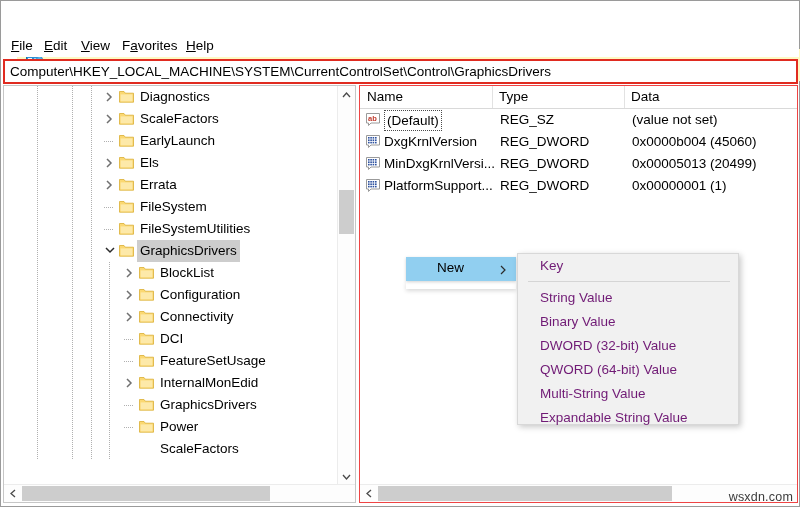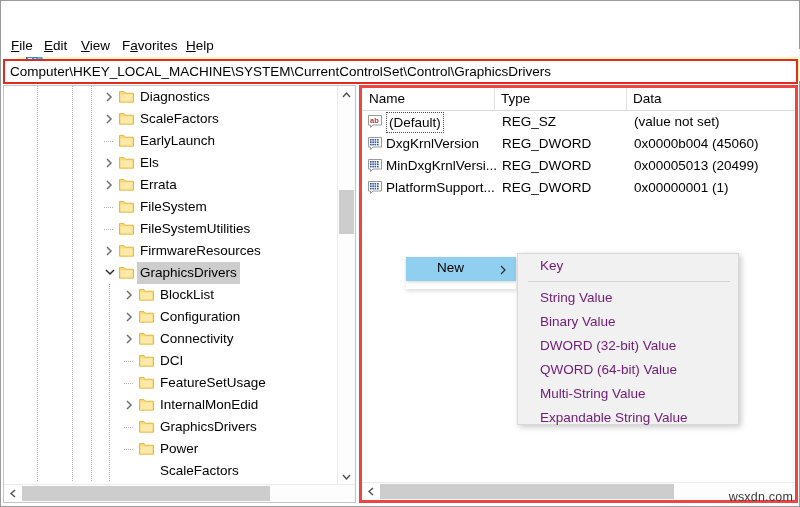--- a/index.html
+++ b/index.html
@@ -57,21 +57,21 @@
   .panes{
     position:absolute;left:2px;top:84px;width:795px;height:418px;
   }
   .tree-pane{
     position:absolute;left:0;top:0;width:353px;height:100%;
     border:1px solid #c6c6c6;box-sizing:border-box;background:#fff;
     overflow:hidden;
   }
   .list-pane{
     position:absolute;left:356px;top:0;width:439px;height:100%;
-    border:3px solid #ef4444;box-sizing:border-box;background:#fff;
+    border:1px solid #ef4444;box-sizing:border-box;background:#fff;
     overflow:hidden;
   }
   
   .tree-scroll-area{
     position:absolute;left:0;top:0;right:17px;bottom:17px;overflow:hidden;
   }
   .tree-row{
     position:relative;height:22px;line-height:22px;white-space:nowrap;
     font-size:13.5px;
   }
@@ -332,37 +332,20 @@
             <div class="dotline" style="left:87px;"></div>
             <div class="dotstub" style="left:100px;width:9px;"></div>
             <div class="folder" style="left:115px;">
               <svg width="15" height="13" viewBox="0 0 15 13">
                 <path d="M0.5 1.5 L5 1.5 L6.3 3.2 L14.5 3.2 L14.5 12.2 L0.5 12.2 Z" fill="#fbd872" stroke="#d9ae34" stroke-width="0.8"></path>
                 <path d="M1.6 4.4 L13.4 4.4 L13.4 11.4 L1.6 11.4 Z" fill="#fde9a9" stroke="none"></path>
               </svg>
             </div>
             <div class="lbl" style="left:133px;">FileSystemUtilities</div>
           </div>
-          <div class="tree-row">
-            <div class="dotline" style="left:33px;"></div>
-            <div class="dotline" style="left:68px;"></div>
-            <div class="dotline" style="left:87px;"></div>
-            <div class="chev" style="left:100px;">
-              <svg width="8" height="10" viewBox="0 0 8 10">
-                <polyline points="2,1 6,5 2,9" fill="none" stroke="#707070" stroke-width="1.5"></polyline>
-              </svg>
-            </div>
-            <div class="folder" style="left:115px;">
-              <svg width="15" height="13" viewBox="0 0 15 13">
-                <path d="M0.5 1.5 L5 1.5 L6.3 3.2 L14.5 3.2 L14.5 12.2 L0.5 12.2 Z" fill="#fbd872" stroke="#d9ae34" stroke-width="0.8"></path>
-                <path d="M1.6 4.4 L13.4 4.4 L13.4 11.4 L1.6 11.4 Z" fill="#fde9a9" stroke="none"></path>
-              </svg>
-            </div>
-            <div class="lbl" style="left:133px;">FirmwareResources</div>
-          </div>
           <div class="tree-row selected">
             <div class="dotline" style="left:33px;"></div>
             <div class="dotline" style="left:68px;"></div>
             <div class="dotline" style="left:87px;"></div>
             <div class="chev" style="left:100px;">
               <svg width="10" height="8" viewBox="0 0 10 8">
                 <polyline points="1,2 5,6 9,2" fill="none" stroke="#2b2b2b" stroke-width="1.5"></polyline>
               </svg>
             </div>
             <div class="folder" style="left:115px;">

